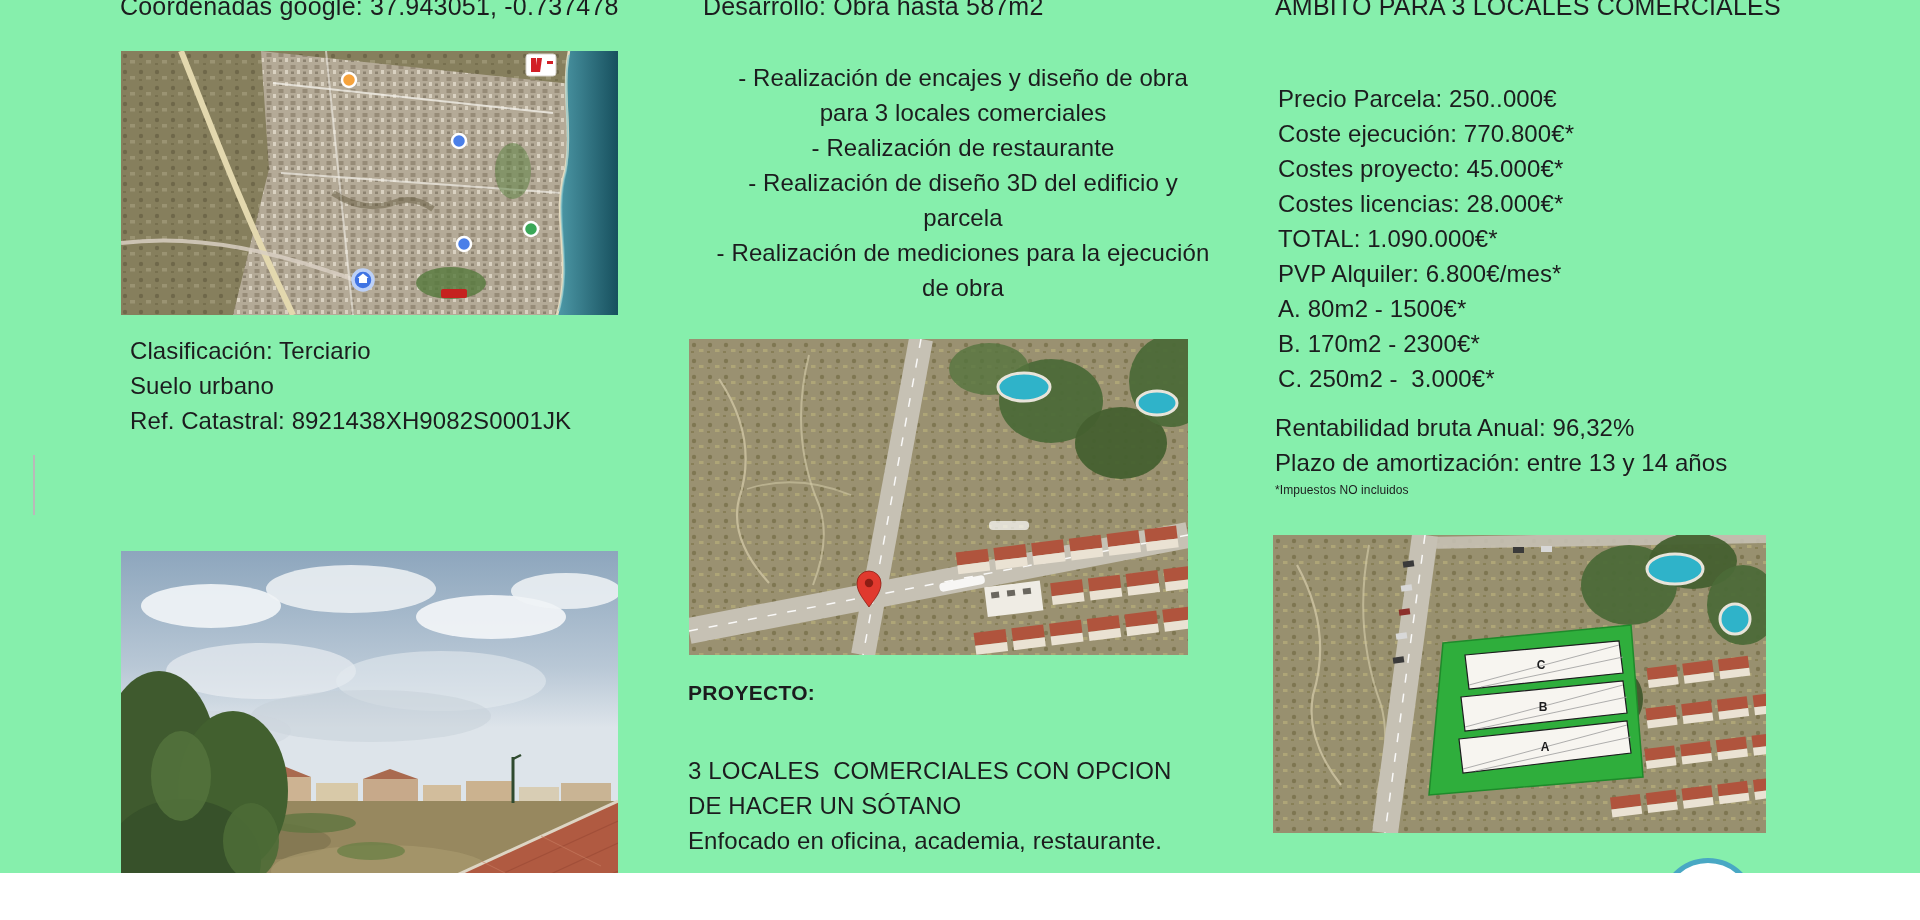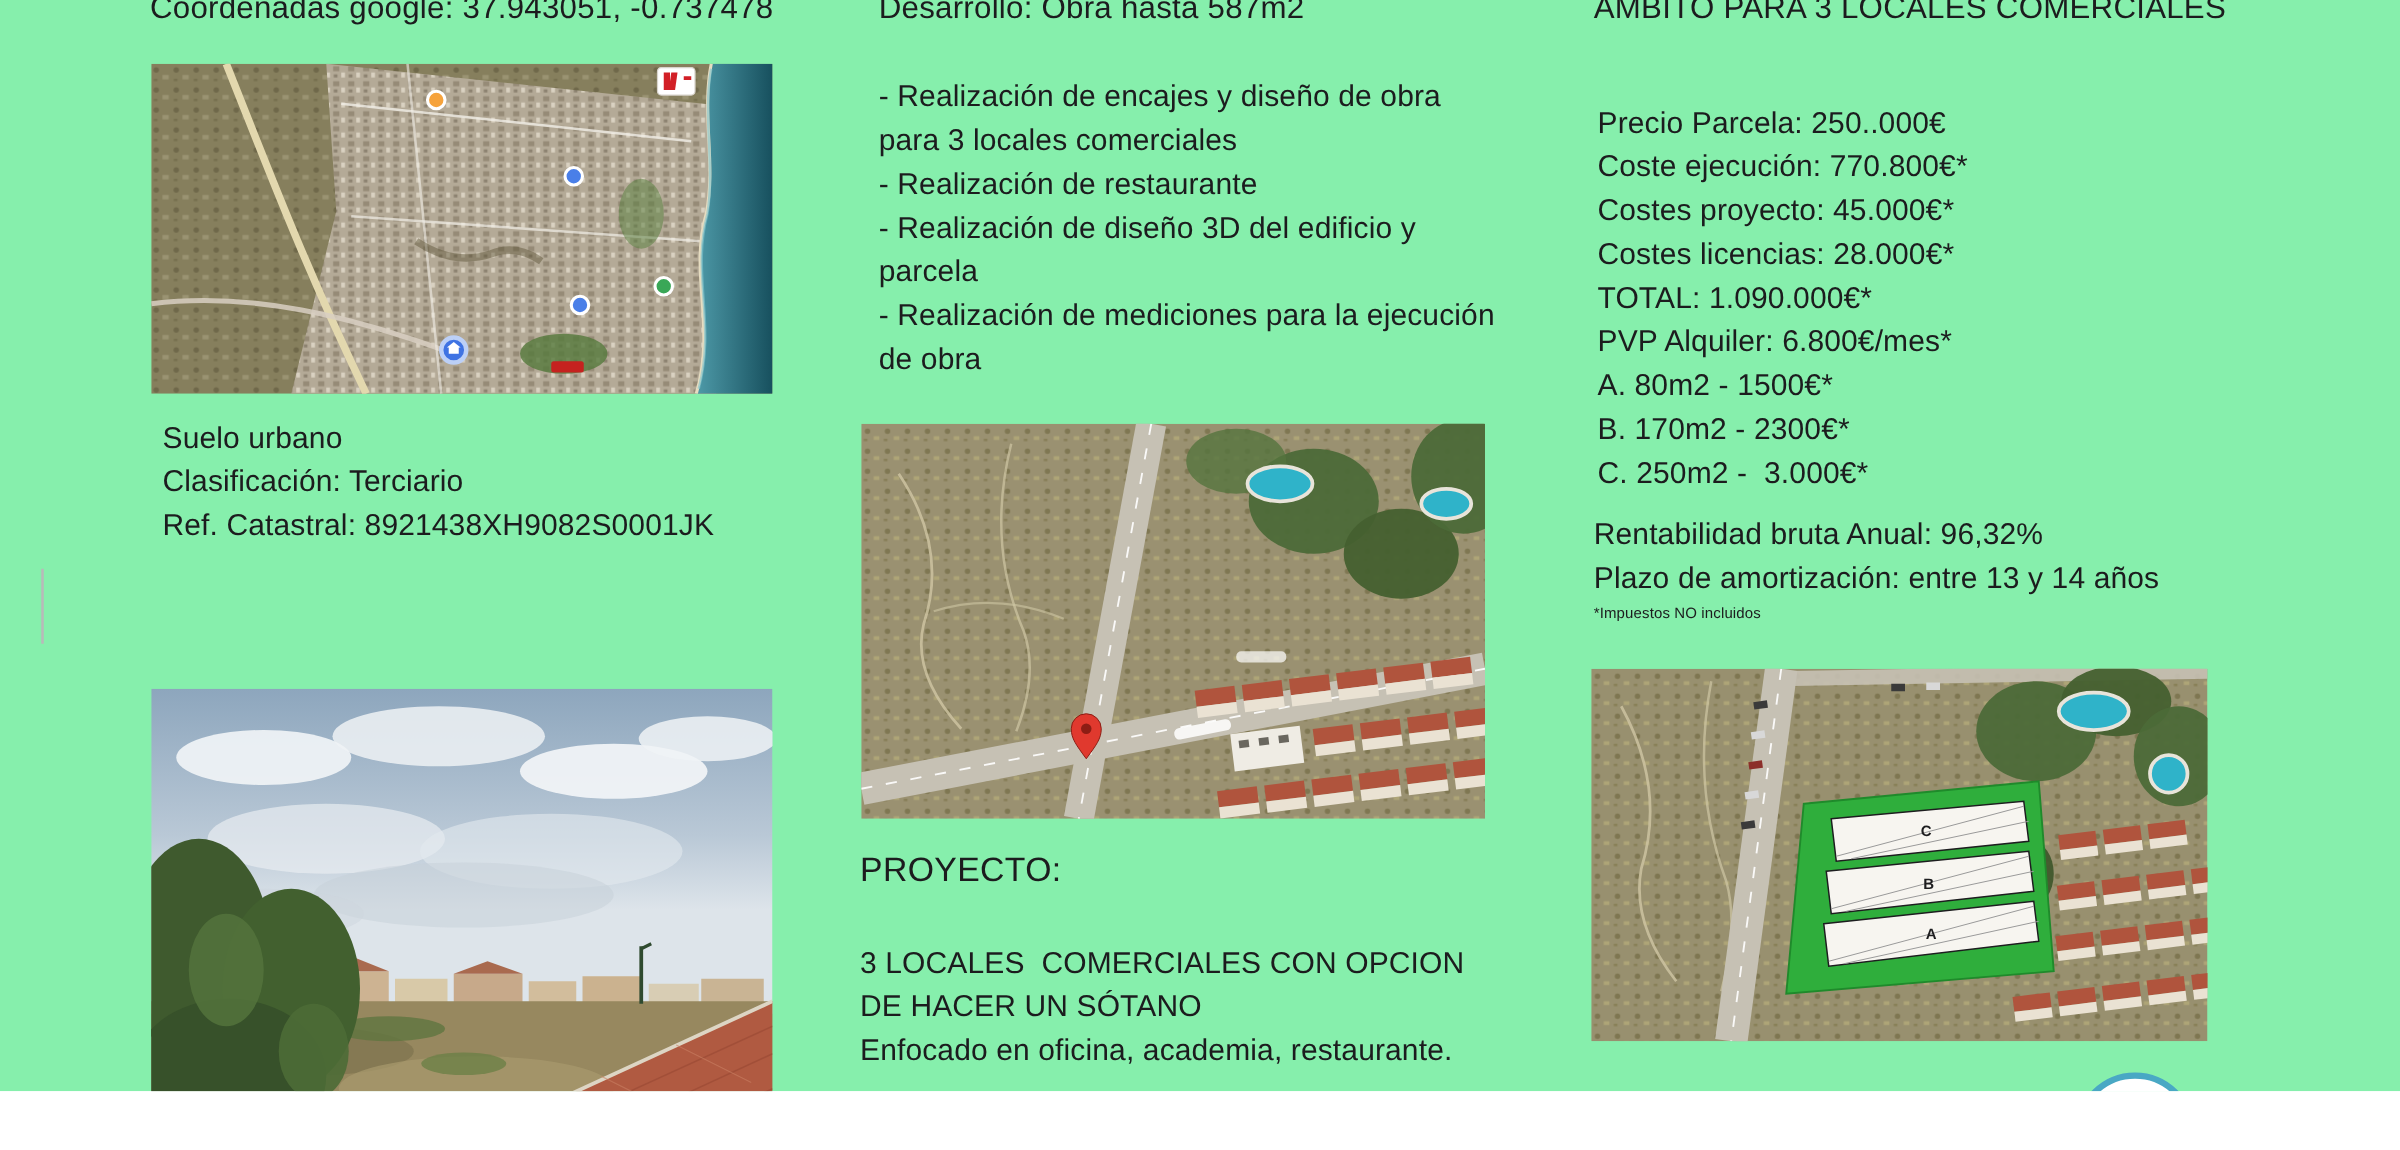--- a/index.html
+++ b/index.html
@@ -5,21 +5,21 @@
   html,body{margin:0;padding:0;background:#ffffff;}
   #page{
     position:relative;width:1920px;height:873px;overflow:hidden;background:#86efac;
     font-family:"Liberation Sans","DejaVu Sans",sans-serif;color:#1c1c1e;
   }
   .abs{position:absolute;}
   .title{font-size:25px;letter-spacing:.2px;white-space:nowrap;}
   .body-txt{font-size:24px;line-height:35px;letter-spacing:.1px;}
   .pre{white-space:pre-wrap;}
   .small-txt{font-size:12px;letter-spacing:.1px;}
-  .proyecto{font-size:27px;font-weight:normal;letter-spacing:.3px;}
+  .proyecto{font-size:21px;font-weight:bold;letter-spacing:.3px;}
   .ed-row{display:flex;}
   .ed-row .val{margin-left:52px;}
   .logo-circle{
     width:86px;height:86px;border:5px solid #49a8c4;border-radius:50%;
     display:flex;align-items:center;justify-content:center;
     font-size:44px;font-weight:800;color:#0b2540;letter-spacing:1px;background:#ffffff;
   }
   .edge-line{width:2px;height:60px;background:#b9b9b9;}
   svg{display:block;}
 </style>
@@ -80,22 +80,22 @@
         <circle cx="242" cy="229" r="10" fill="#3f73e3" stroke="#bcd0f7" stroke-width="3.5"></circle>
         <rect x="238" y="226.5" width="8" height="5.5" fill="#ffffff"></rect>
         <polygon points="236.5,227 242,222.5 247.5,227" fill="#ffffff"></polygon>
       </g>
       <circle cx="410" cy="178" r="7" fill="#3aa757" stroke="#ffffff" stroke-width="2.5"></circle>
       <rect x="320" y="238" width="26" height="9" rx="2" fill="#c5221f"></rect>
     </svg>
   </div>
 
   <div class="abs body-txt" style="left:130px;top:333px;">
+    <div>Clasificación: Terciario</div>
     <div>Suelo urbano</div>
-    <div>Clasificación: Terciario</div>
     <div>Ref. Catastral: 8921438XH9082S0001JK</div>
   </div>
 
   <div class="abs" style="left:121px;top:551px;">
     <svg width="497" height="369" viewBox="0 0 497 369">
       <defs>
         <linearGradient id="sky1" x1="0" y1="0" x2="0" y2="1">
           <stop offset="0" stop-color="#8da6bd"></stop>
           <stop offset=".45" stop-color="#b9c8d6"></stop>
           <stop offset=".68" stop-color="#dde4ea"></stop>
@@ -152,21 +152,21 @@
         <ellipse cx="130" cy="290" rx="28" ry="38" fill="#4d6b36" opacity=".9"></ellipse>
       </g>
 
       <path d="M0,338 q120,26 240,31" stroke="#3a3a3a" stroke-width="1.6" fill="none" opacity=".75"></path>
       <path d="M0,350 q120,22 235,19" stroke="#3a3a3a" stroke-width="1.4" fill="none" opacity=".6"></path>
     </svg>
   </div>
 
   <div class="abs title" style="left:703px;top:-8px;">Desarrollo: Obra hasta 587m2</div>
 
-  <div class="abs body-txt" style="left:703px;top:60px;width:520px;">
+  <div class="abs body-txt" style="left:703px;top:60px;width:520px;text-align:center;">
     <div class="pre">- Realización de encajes y diseño de obra
 para 3 locales comerciales</div>
     <div class="pre">- Realización de restaurante</div>
     <div class="pre">- Realización de diseño 3D del edificio y
 parcela</div>
     <div class="pre">- Realización de mediciones para la ejecución
 de obra</div>
   </div>
 
   <div class="abs" style="left:689px;top:339px;">

